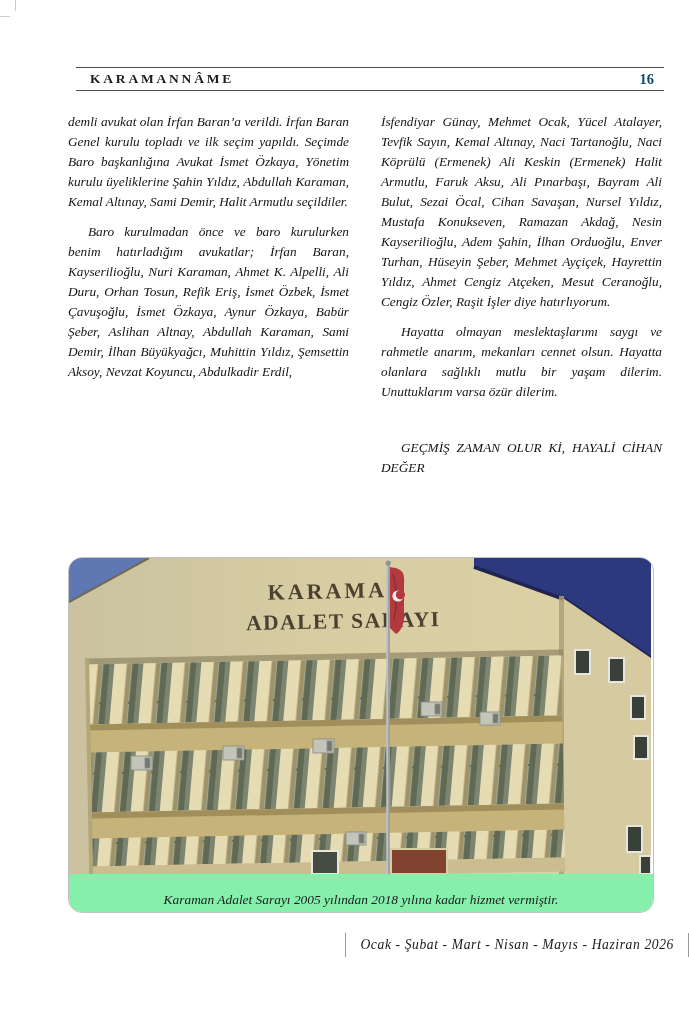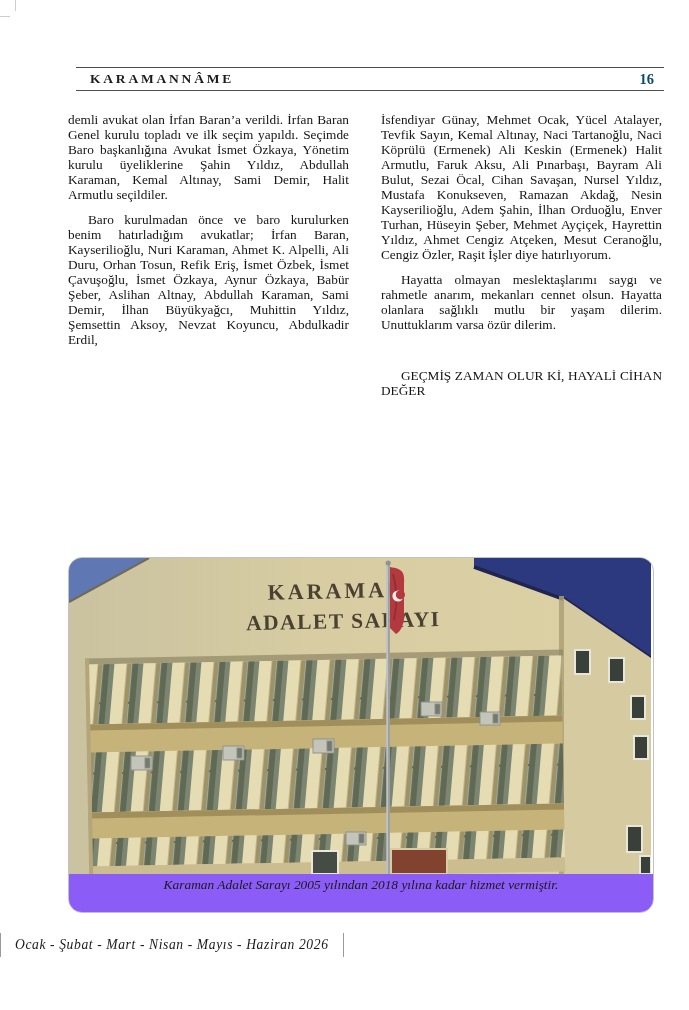--- a/index.html
+++ b/index.html
@@ -19,44 +19,44 @@
     height:22px;display:flex;align-items:center;justify-content:space-between;
   }
   .header .title{
     font-weight:bold;font-size:13.5px;letter-spacing:2.8px;padding-left:14px;color:#1c1c1c;
   }
   .header .pageno{font-weight:bold;font-size:14.5px;padding-right:10px;color:#0c4a6e;}
 
   
   .col{
     position:absolute;top:112px;width:281px;text-align:justify;
-    font-size:13.3px;line-height:15px;color:#141414;
+    font-size:13.3px;line-height:20px;color:#141414;font-style:italic;
   }
   .col-left{left:68px;}
   .col-right{left:381px;}
   .col p{margin:0;text-indent:20px;}
   .col p+p{margin-top:10px;}
   .col p.noindent{text-indent:0;}
   .col p.closing{margin-top:36px;}
 
   
   .photo-card{
     position:absolute;left:68px;top:557px;width:584px;height:354px;
     border:1px solid #c2c2c2;border-radius:14px;overflow:hidden;background:#ffffff;
   }
   .photo-card svg{display:block;}
   .photo-caption{
     height:38px;text-align:center;font-style:italic;font-size:13.4px;
-    line-height:16.8px;padding-top:3px;color:#1a1a1a;background:#8b5cf6;
+    line-height:16.8px;padding-top:18px;color:#1a1a1a;background:#86efac;
   }
 
   
   .footer{
-    position:absolute;left:0;top:933px;width:568px;
-    display:flex;align-items:center;justify-content:flex-start;
+    position:absolute;left:0;top:933px;width:689px;
+    display:flex;align-items:center;justify-content:flex-end;
   }
   .footer .bar{width:1px;height:24px;background:#9a9a9a;}
   .footer .months{
     font-style:italic;font-size:13.6px;letter-spacing:0.6px;color:#1a1a1a;
     margin:0 14px;
   }
 </style>
 </head>
 <body>
 

